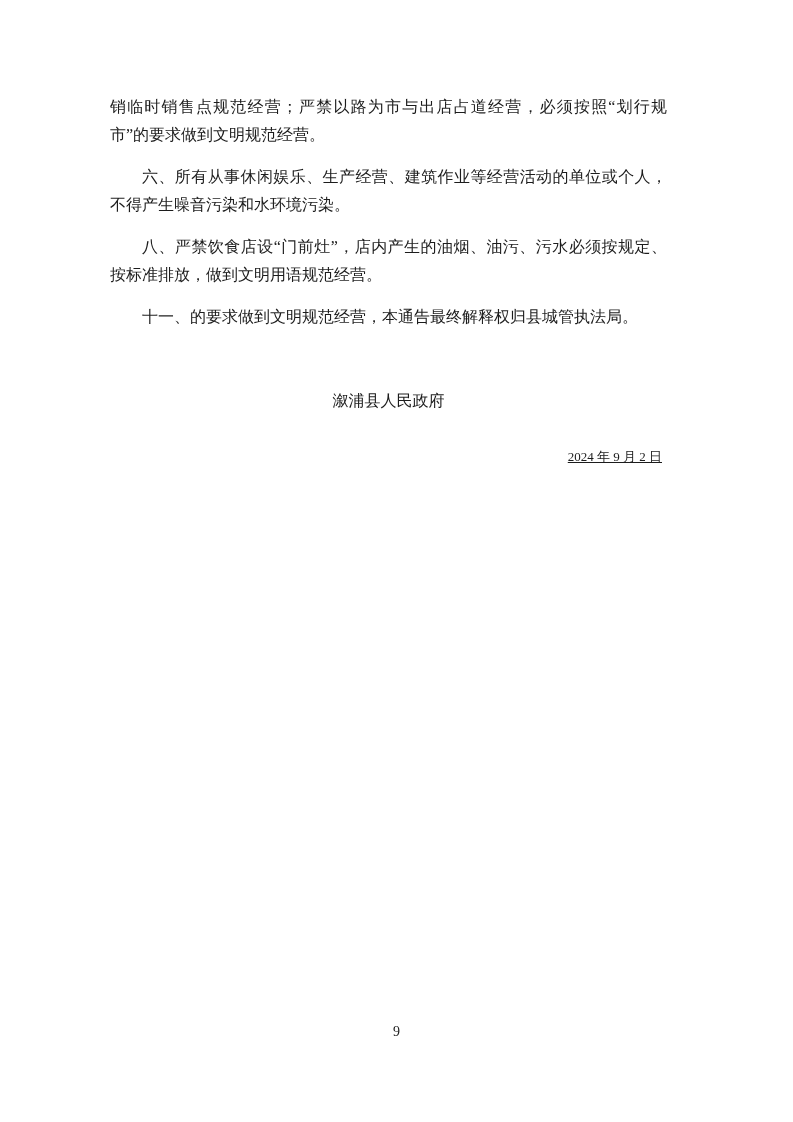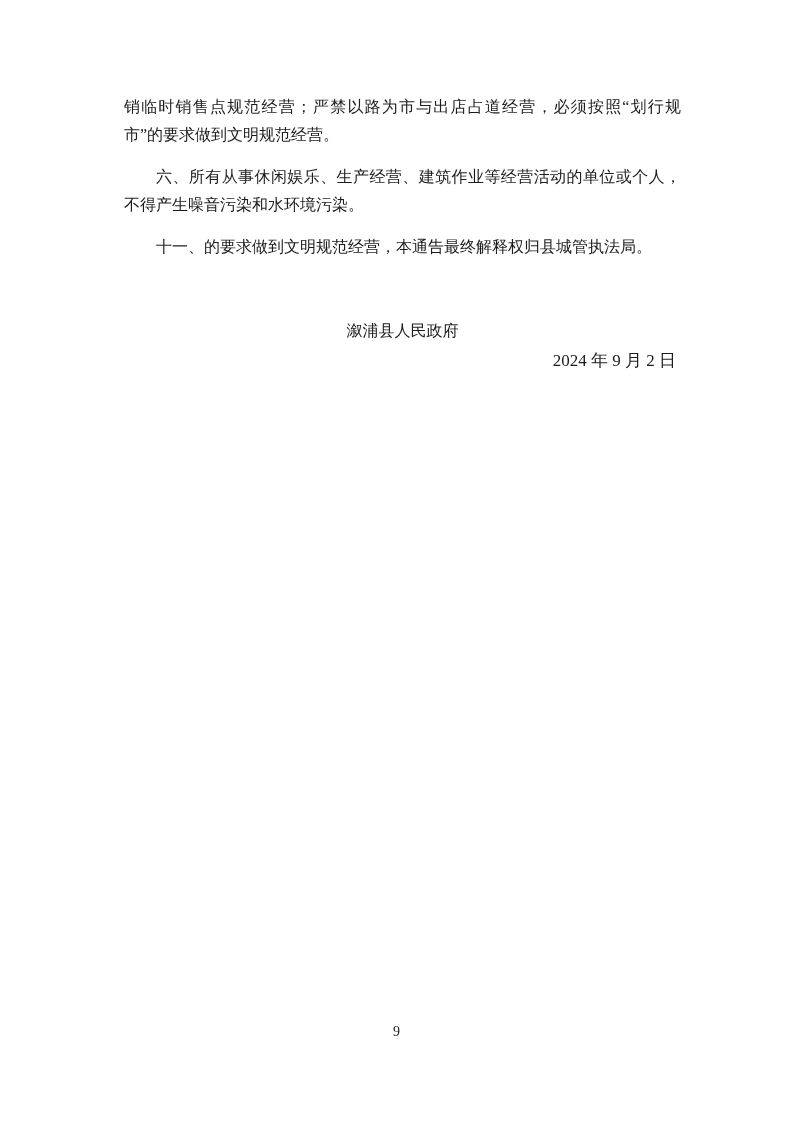--- a/index.html
+++ b/index.html
@@ -16,63 +16,65 @@
     position: relative;
     width: 793px;
     height: 1122px;
     background: #ffffff;
     overflow: hidden;
     color: #1c1c1c;
   }
   .body {
     position: absolute;
     top: 93px;
-    left: 124px;
+    left: 110px;
     width: 557px;
   }
   .para {
     margin: 0 0 14px 0;
     font-size: 16px;
     line-height: 28px;
     text-align: justify;
     text-indent: 2em;
     letter-spacing: 0;
   }
   .para.no-indent {
     text-indent: 0;
   }
   .signature {
     margin-top: 56px;
     font-size: 16px;
     line-height: 28px;
     text-align: center;
   }
   .date {
-    margin-top: 2px;
-    font-size: 17px;
+    margin-top: 28px;
+    font-size: 13px;
     line-height: 28px;
     text-align: right;
     padding-right: 5px;
+    text-decoration: underline;
   }
   .page-num {
     position: absolute;
     top: 1022px;
     left: 0;
     right: 0;
     text-align: center;
     font-size: 14px;
     line-height: 20px;
     color: #1c1c1c;
   }
 </style>
 </head>
 <body>
 
 <div class="page">
   <div class="body">
     <p class="para no-indent">销临时销售点规范经营；严禁以路为市与出店占道经营，必须按照“划行规市”的要求做到文明规范经营。</p>
     <p class="para">六、所有从事休闲娱乐、生产经营、建筑作业等经营活动的单位或个人，不得产生噪音污染和水环境污染。</p>
+    <p class="para">八、严禁饮食店设“门前灶”，店内产生的油烟、油污、污水必须按规定、按标准排放，做到文明用语规范经营。</p>
     <p class="para">十一、的要求做到文明规范经营，本通告最终解释权归县城管执法局。</p>
     <div class="signature">溆浦县人民政府</div>
     <div class="date">2024 年 9 月 2 日</div>
   </div>
   <div class="page-num">9</div>
 </div>
 
 </body></html>

